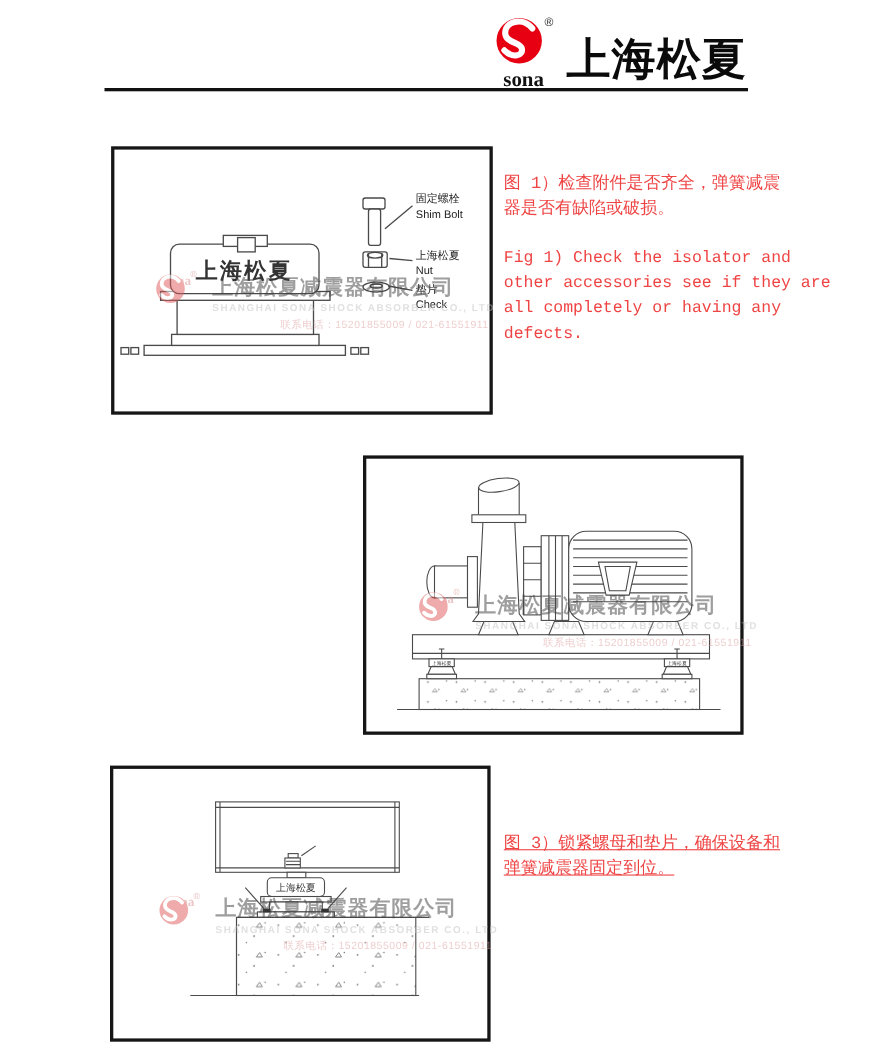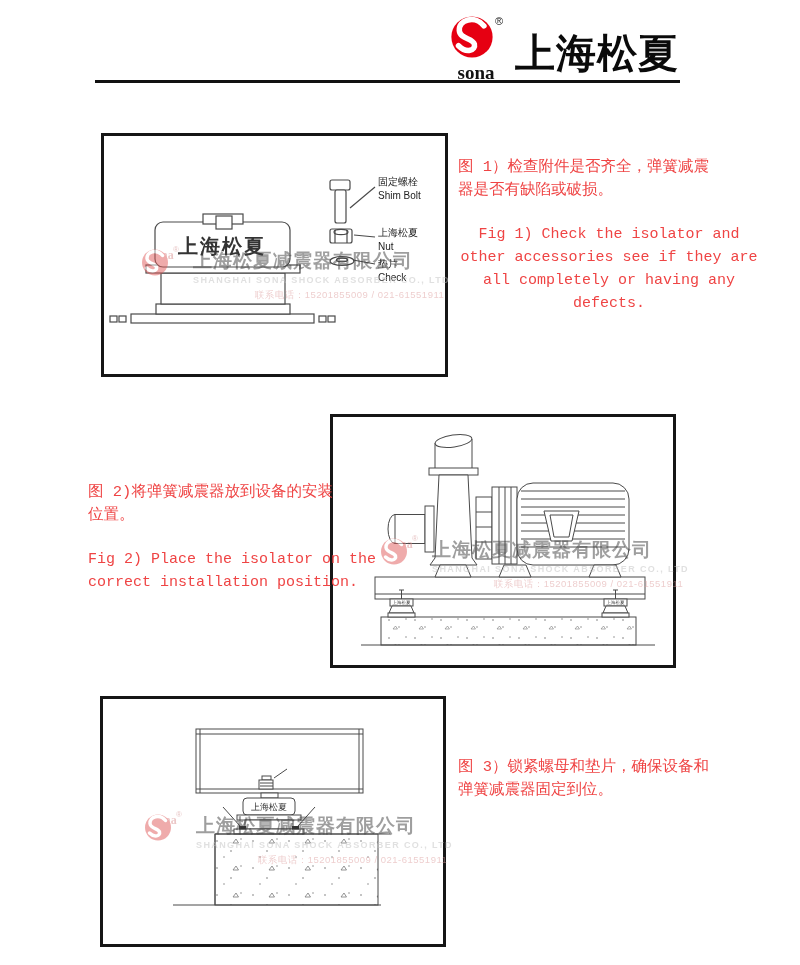--- a/index.html
+++ b/index.html
@@ -21,25 +21,25 @@
   #fig2{left:330px;top:414px;width:346px;height:254px;}
   #fig3{left:100px;top:696px;width:346px;height:251px;}
   .figbox svg{position:absolute;left:0;top:0;}
 
   
   .caption{position:absolute;color:#ef4444;
            font-family:"Liberation Mono","DejaVu Sans Mono",monospace;}
   .cap-cn{font-size:15.5px;line-height:23px;margin:0;}
   .cap-en{font-size:15px;line-height:23px;margin:21px 0 0 0;}
   #cap1{left:458px;top:156px;width:336px;}
-  #cap1 .cap-cn{max-width:258px;}  #cap1 .cap-en{max-width:302px;text-align:center;}
+  #cap1 .cap-cn{max-width:258px;}  #cap1 .cap-en{max-width:302px;}
   #cap2{left:88px;top:481px;width:300px;}
   #cap2 .cap-cn{max-width:246px;}  #cap2 .cap-en{max-width:294px;}
   #cap3{left:458px;top:756px;width:340px;}
-  #cap3 .cap-cn{max-width:258px;}  #cap3 .cap-en{max-width:302px;}
+  #cap3 .cap-cn{max-width:258px;text-decoration:underline;}  #cap3 .cap-en{max-width:302px;}
 
   
   .part-label{position:absolute;font-size:10px;line-height:13.5px;color:#222;
               font-family:"Liberation Sans",sans-serif;white-space:nowrap;}
 
   
   .watermark{position:absolute;display:flex;gap:9px;opacity:0.5;pointer-events:none;align-items:flex-start;}
   .wm-logo{position:relative;width:44px;flex:0 0 44px;text-align:center;}
   .wm-logo .reg{position:absolute;left:33px;top:-3px;font-size:8px;color:#d08a8a;}
   .wm-sona{font-family:"Liberation Serif",serif;font-weight:bold;font-size:12px;color:#d98f8f;margin-top:0px;}
@@ -225,24 +225,20 @@
         <div class="wm-sona">sona</div>
       </div>
       <div class="wm-lines">
         <div class="wm-cn">上海松夏减震器有限公司</div>
         <div class="wm-en">SHANGHAI SONA SHOCK ABSORBER CO., LTD</div>
         <div class="wm-phone">联系电话：15201855009 / 021-61551911</div>
       </div>
     </div>
   </div>
 
-  <div id="cap2" class="caption">
-    <p class="cap-cn">图 2)将弹簧减震器放到设备的安装位置。</p>
-    <p class="cap-en">Fig 2) Place the isolator on the correct installation position.</p>
-  </div>
 
   <div id="fig3" class="figbox">
     <svg width="340" height="245" viewBox="0 0 340 245" stroke="#4a4a4a" fill="none" stroke-width="1">
       <defs>
         <pattern id="speck3" width="36" height="27" patternUnits="userSpaceOnUse">
           <circle cx="6" cy="7" r="0.8" fill="#777" stroke="none"></circle>
           <circle cx="20" cy="17" r="0.8" fill="#777" stroke="none"></circle>
           <circle cx="30" cy="5" r="0.7" fill="#777" stroke="none"></circle>
           <circle cx="13" cy="23" r="0.7" fill="#777" stroke="none"></circle>
           <path d="M22,9 l3,-4 l2.5,4 z" stroke="#777" stroke-width="0.8" fill="none"></path>

